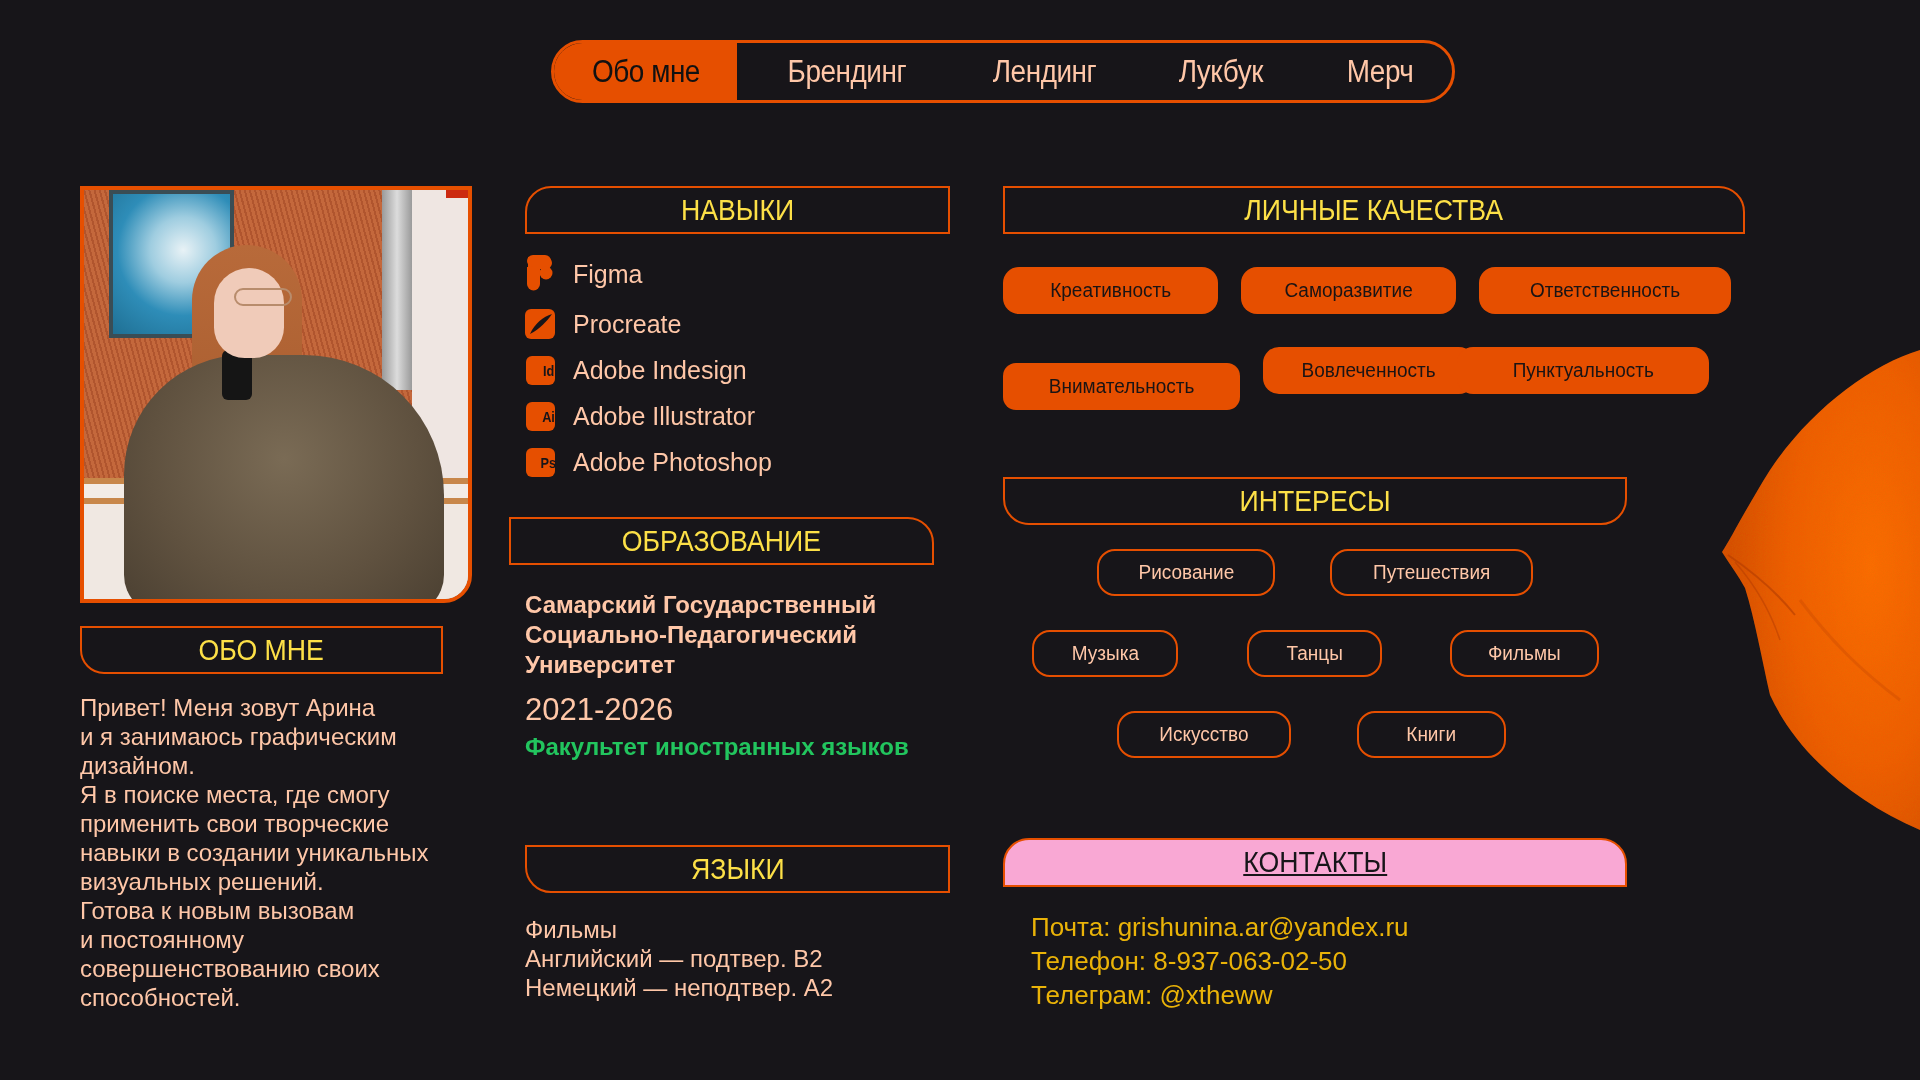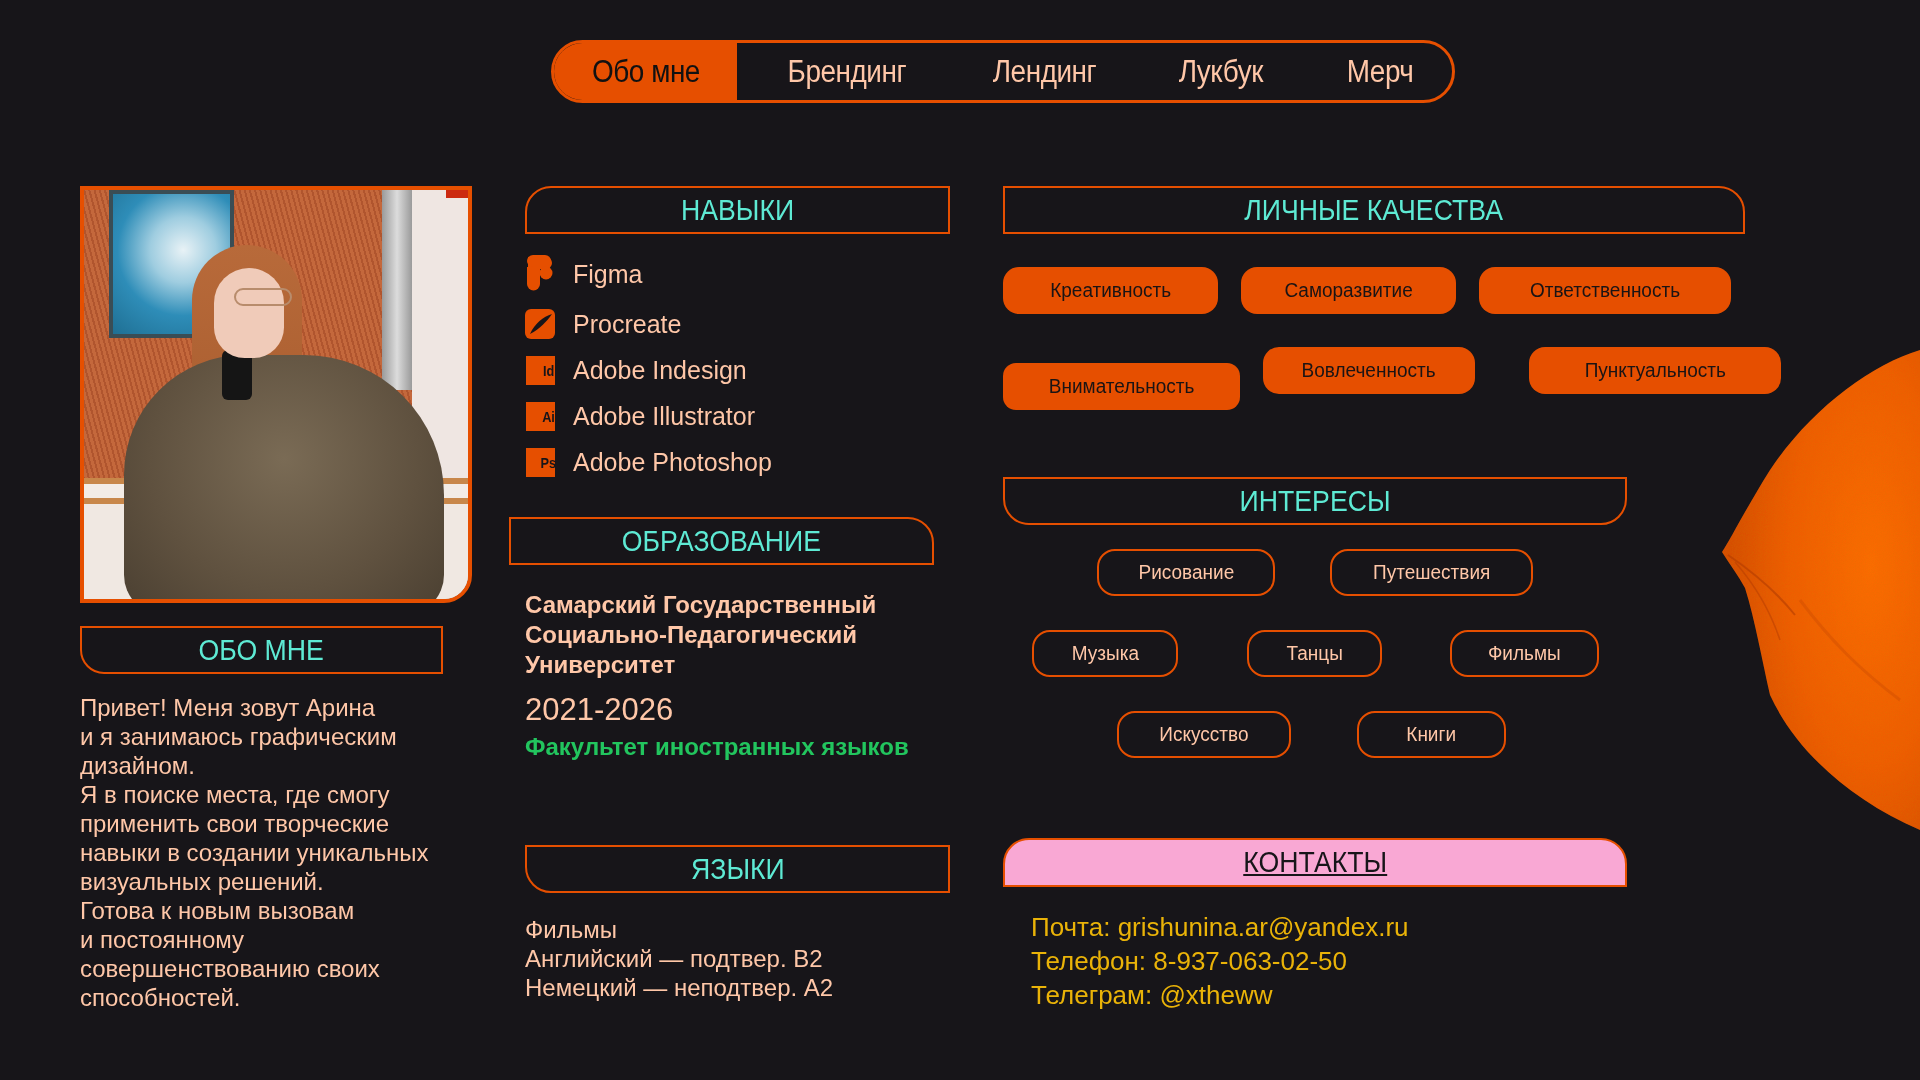--- a/index.html
+++ b/index.html
@@ -26,21 +26,21 @@
   .nav-tab:nth-child(1) { width: 183px; }
   .nav-tab:nth-child(2) { width: 220px; }
   .nav-tab:nth-child(3) { width: 176px; }
   .nav-tab:nth-child(4) { width: 175px; }
   .nav-tab:nth-child(5) { width: 144px; }
 
   
   .sec-head {
     position: absolute; border: 2.5px solid #e64f00; height: 48px;
     display: flex; align-items: center; justify-content: center;
-    color: #5eead4; font-size: 29px; text-transform: uppercase; letter-spacing: 0px;
+    color: #fde047; font-size: 29px; text-transform: uppercase; letter-spacing: 0px;
   }
   .sec-head span { display: inline-block; transform: scaleX(0.92); }
   .sec-head.solid { background: #f9a8d4; color: #171519; border-color: #e64f00; text-decoration: underline; }
 
   
   .photo {
     position: absolute; left: 80px; top: 186px; width: 392px; height: 417px;
     border: 4px solid #e64f00; border-radius: 0 0 28px 0; overflow: hidden;
     background:
       linear-gradient(180deg, rgba(0,0,0,0) 0%, rgba(0,0,0,0) 100%);
@@ -103,21 +103,21 @@
   }
   .bio div { white-space: nowrap; }
 
   
   .skill {
     position: absolute; left: 525px; height: 36px; display: flex; align-items: center;
     font-size: 25px; color: #ffc7a8;
   }
   .skill .ico { width: 30px; height: 30px; margin-right: 18px; display: flex; align-items: center; justify-content: center; }
   .skill .ico.badge {
-    background: #e64f00; border-radius: 0; color: #171519;
+    background: #e64f00; border-radius: 6px; color: #171519;
     font-size: 15px; font-weight: bold; font-family: "Liberation Sans", sans-serif;
     width: 29px; height: 29px; margin-left: 1px; padding-left: 16px;
   }
   .skill .ico.badge span { transform: scaleX(0.85); display: inline-block; }
 
   
   .edu-uni {
     position: absolute; left: 525px; top: 590px; width: 440px;
     font-size: 24px; font-weight: bold; line-height: 30px; color: #ffc7a8;
   }
@@ -288,21 +288,21 @@
     </div>
   <div class="pill filled" style="left:1479px; top:267px; width:252px;">
       <span>Ответственность</span>
     </div>
   <div class="pill filled" style="left:1003px; top:363px; width:237px;border-radius:13px;">
       <span>Внимательность</span>
     </div>
   <div class="pill filled" style="left:1263px; top:347px; width:212px;">
       <span>Вовлеченность</span>
     </div>
-  <div class="pill filled" style="left:1529px; top:347px; width:252px;">
+  <div class="pill filled" style="left:1457px; top:347px; width:252px;">
       <span>Пунктуальность</span>
     </div>
 
   <div class="sec-head" style="left:1003px; top:477px; width:624px; border-radius:0 0 26px 26px;">
     <span>ИНТЕРЕСЫ</span>
   </div>
   <div class="pill outline" style="left:1097px; top:549px; width:178px;">
       <span>Рисование</span>
     </div>
   <div class="pill outline" style="left:1330px; top:549px; width:203px;">

